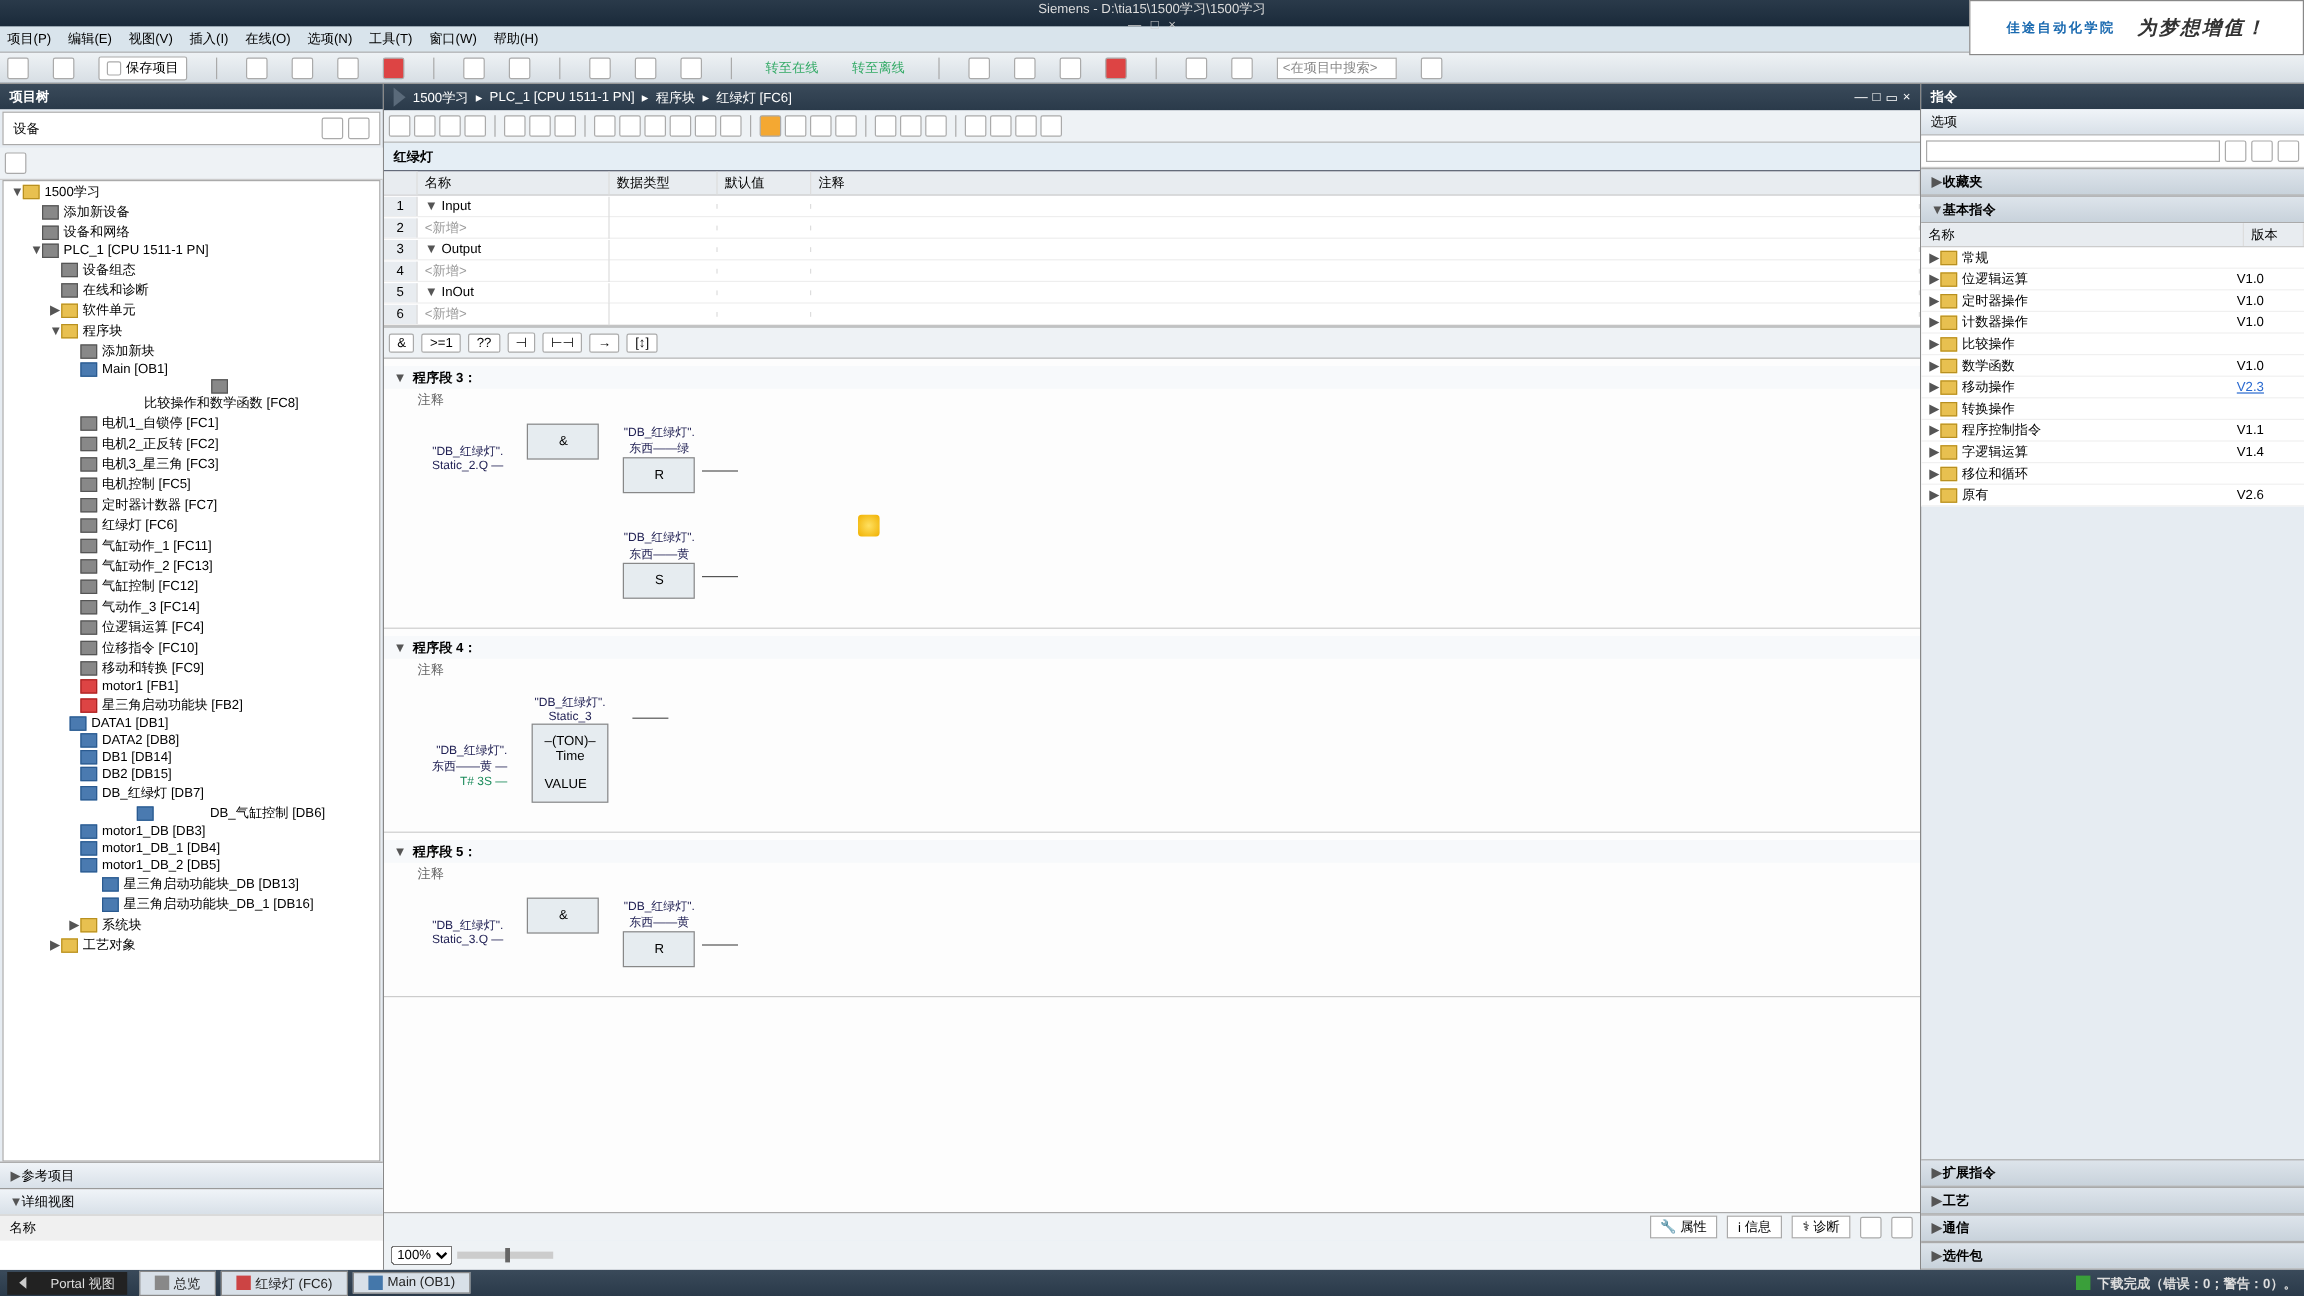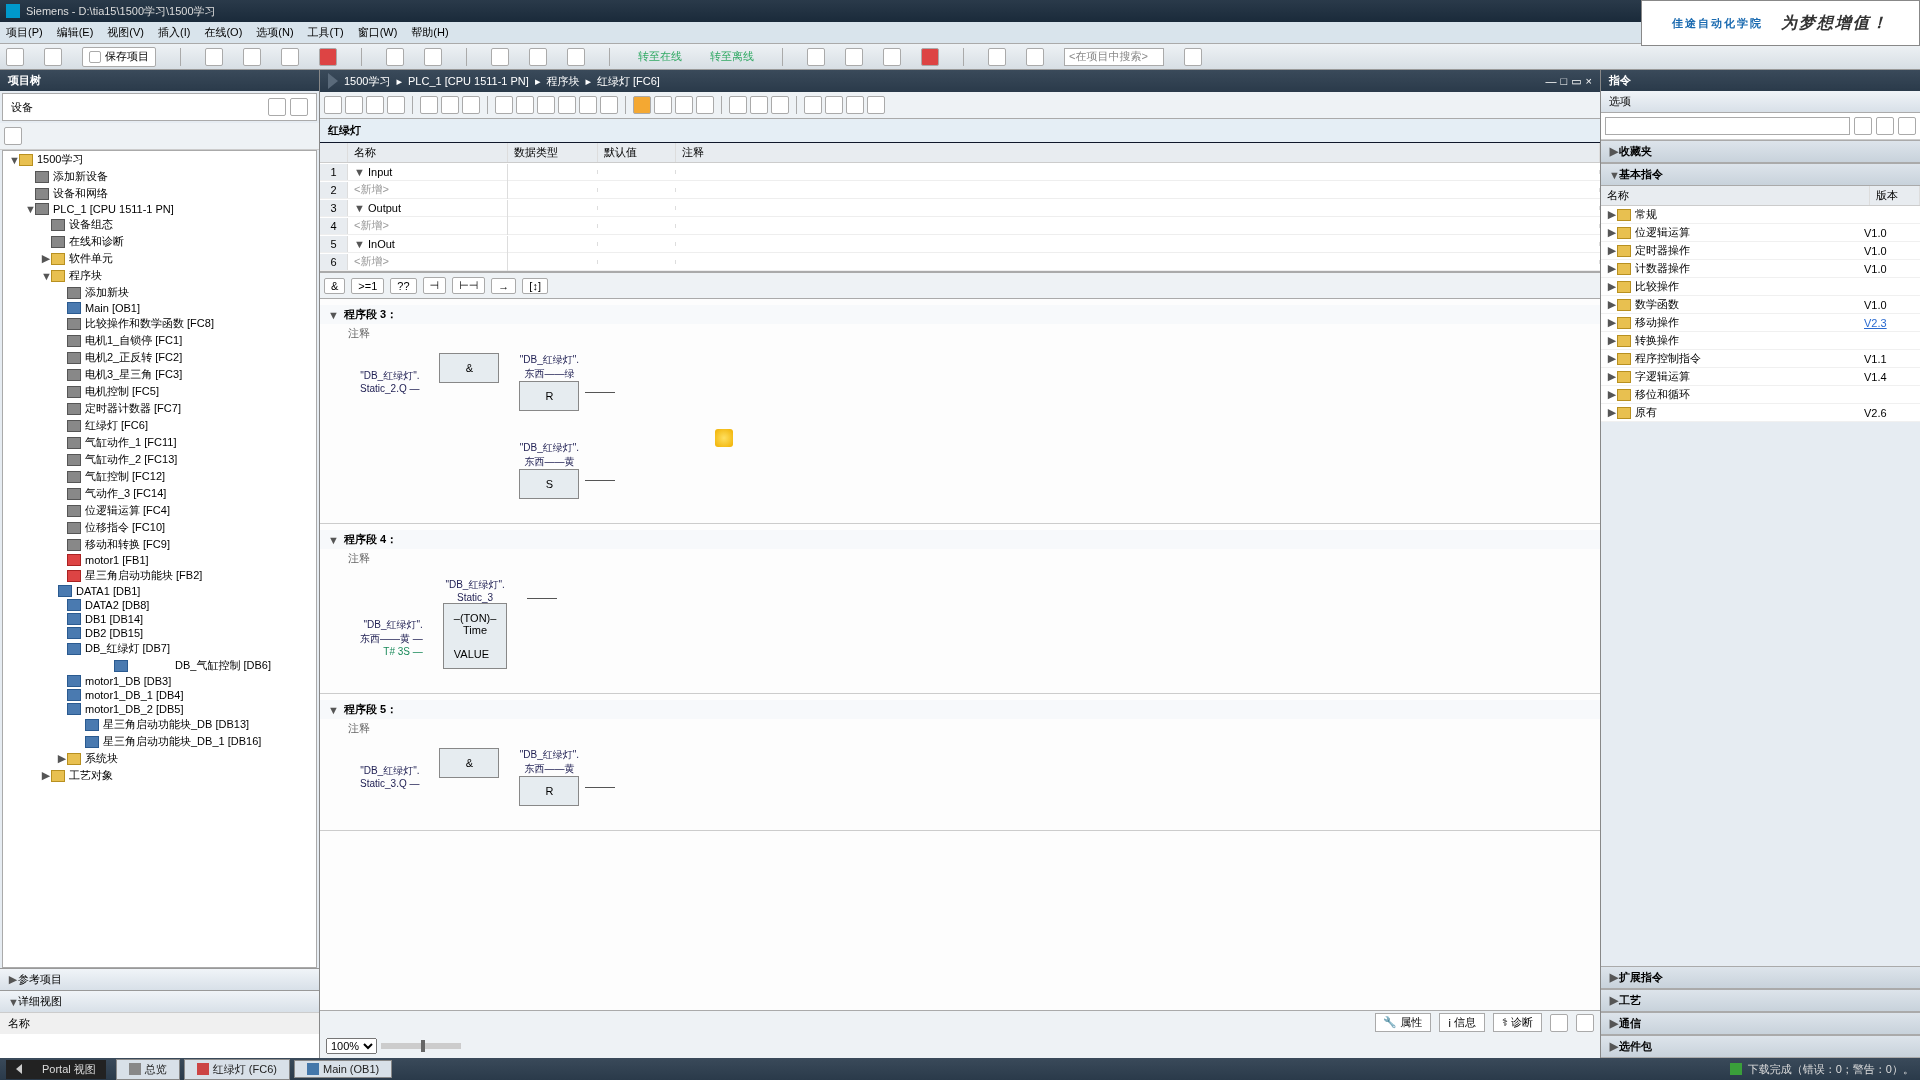--- a/index.html
+++ b/index.html
@@ -1,18 +1,18 @@
 <!DOCTYPE html>
 <html><head>
 <meta charset="utf-8">
 <style>
 * { margin: 0; padding: 0; box-sizing: border-box; font-family: "Microsoft YaHei", Tahoma, sans-serif; font-size: 11px; }
 body { background: #4a5a6a; width: 1920px; height: 1080px; overflow: hidden; color: #000; }
 
-.titlebar { height: 22px; background: linear-gradient(#2a3a4a,#1a2a3a); color: #ddd; display: flex; align-items: center; padding: 0 6px; }
+.titlebar { height: 22px; background: linear-gradient(#2a3a4a,#1a2a3a); color: #ddd; display: flex; align-items: center; padding: 0 6px; flex-direction: column; }
 .titlebar-icon { width: 14px; height: 14px; background: #0099cc; margin-right: 6px; }
 .titlebar-text { flex: 1; }
 .win-ctrl { display: flex; gap: 8px; color: #ccc; }
 
 .menubar { height: 22px; background: #d9e4ec; display: flex; align-items: center; padding: 0 6px; border-bottom: 1px solid #aaa; }
 .menubar span { margin-right: 14px; cursor: pointer; }
 
 .toolbar { height: 26px; background: linear-gradient(#eef2f5,#d7dee4); display: flex; align-items: center; padding: 0 6px; border-bottom: 1px solid #999; gap: 20px; }
 .tbtn { width: 18px; height: 18px; background: #fff; border: 1px solid #aaa; border-radius: 2px; }
 .tbtn.orange { background: #f4a832; }
@@ -89,21 +89,21 @@
 .col-ver { width: 50px; }
 .instr-row { display: flex; padding: 1px 6px; align-items: center; border-bottom: 1px solid #f0f0f0; }
 .instr-row .tree-icon { background: #e8c050; border: 1px solid #b89020; }
 .ver-link { color: #2a6ad0; text-decoration: underline; }
 
 .statusbar { height: 22px; background: linear-gradient(#3a4a5a,#2a3a4a); color: #ddd; display: flex; align-items: center; padding: 0 6px; }
 .portal-btn { background: #222; padding: 2px 10px; margin-right: 10px; display: flex; align-items: center; gap: 20px; }
 .portal-arrow { width: 0; height: 0; border-top: 5px solid transparent; border-bottom: 5px solid transparent; border-right: 6px solid #ccc; }
 .tab-btn { background: #d8e0e8; color: #222; padding: 2px 12px; margin-right: 4px; border: 1px solid #888; display: flex; align-items: center; gap: 4px; }
 .tab-ic { width: 12px; height: 12px; }
-.status-msg { margin-left: auto; display: flex; align-items: center; gap: 6px; }
+.status-msg { margin-left: auto; display: flex; align-items: center; gap: 6px; font-weight: bold; }
 .chk { width: 12px; height: 12px; background: #3a9f3a; }
 
 .brand-box { position: absolute; top: 0; right: 0; height: 46px; background: #fff; border: 1px solid #888; padding: 4px 30px; display: flex; align-items: center; font-size: 24px; font-weight: bold; letter-spacing: 2px; }
 .brand-blue { color: #1a6ab0; }
 .brand-side { font-size: 16px; color: #333; margin-left: 18px; font-style: italic; }
 </style>
 </head>
 <body>
 
 <div class="titlebar">
@@ -225,21 +225,21 @@
         <div class="tree-row" style="padding-left: 54px;">
           <span class="toggle"></span>
           <span class="tree-icon dev-ic"></span>
           <span>添加新块</span>
         </div>
         <div class="tree-row" style="padding-left: 54px;">
           <span class="toggle"></span>
           <span class="tree-icon db-ic"></span>
           <span>Main [OB1]</span>
         </div>
-        <div class="tree-row" style="padding-left: 54px;">
+        <div class="tree-row" style="padding-left: 54px; flex-direction: column;">
           <span class="toggle"></span>
           <span class="tree-icon fc-ic"></span>
           <span>比较操作和数学函数 [FC8]</span>
         </div>
         <div class="tree-row" style="padding-left: 54px;">
           <span class="toggle"></span>
           <span class="tree-icon fc-ic"></span>
           <span>电机1_自锁停 [FC1]</span>
         </div>
         <div class="tree-row" style="padding-left: 54px;">

